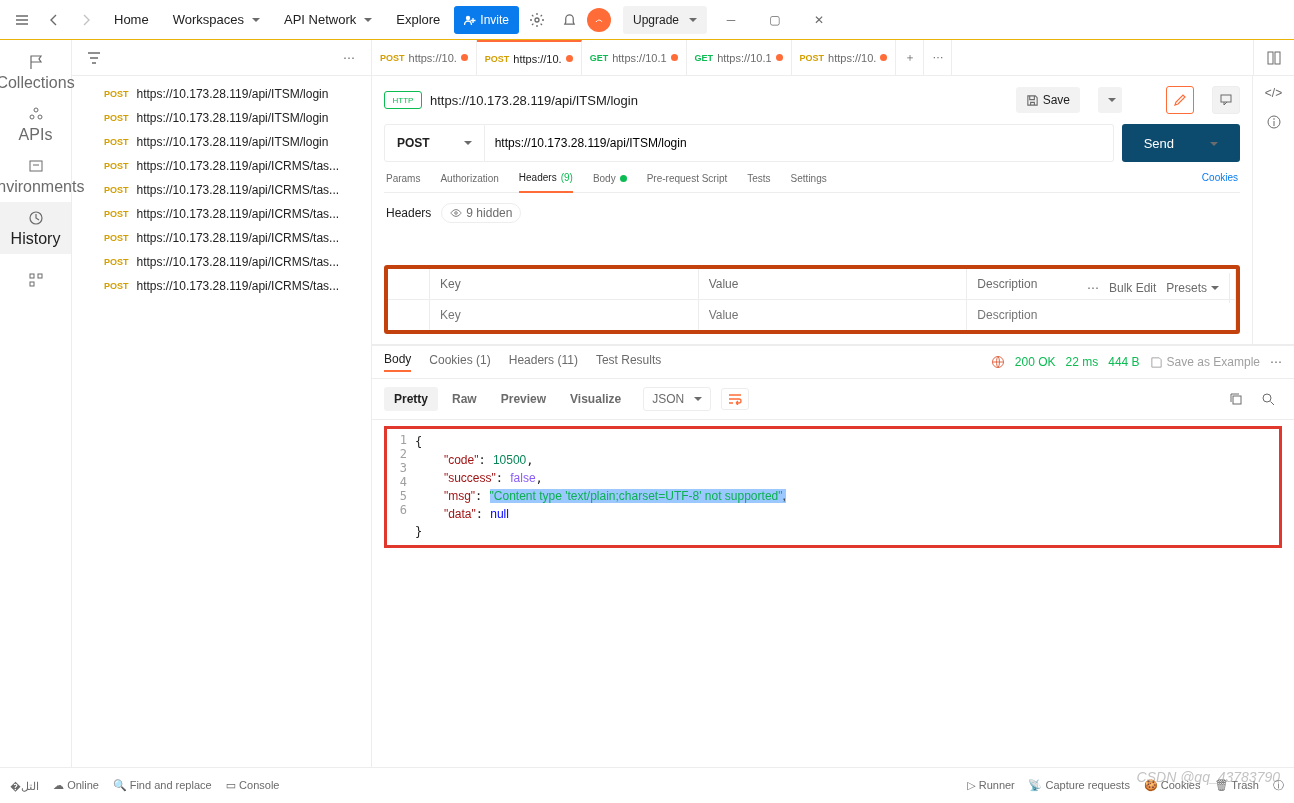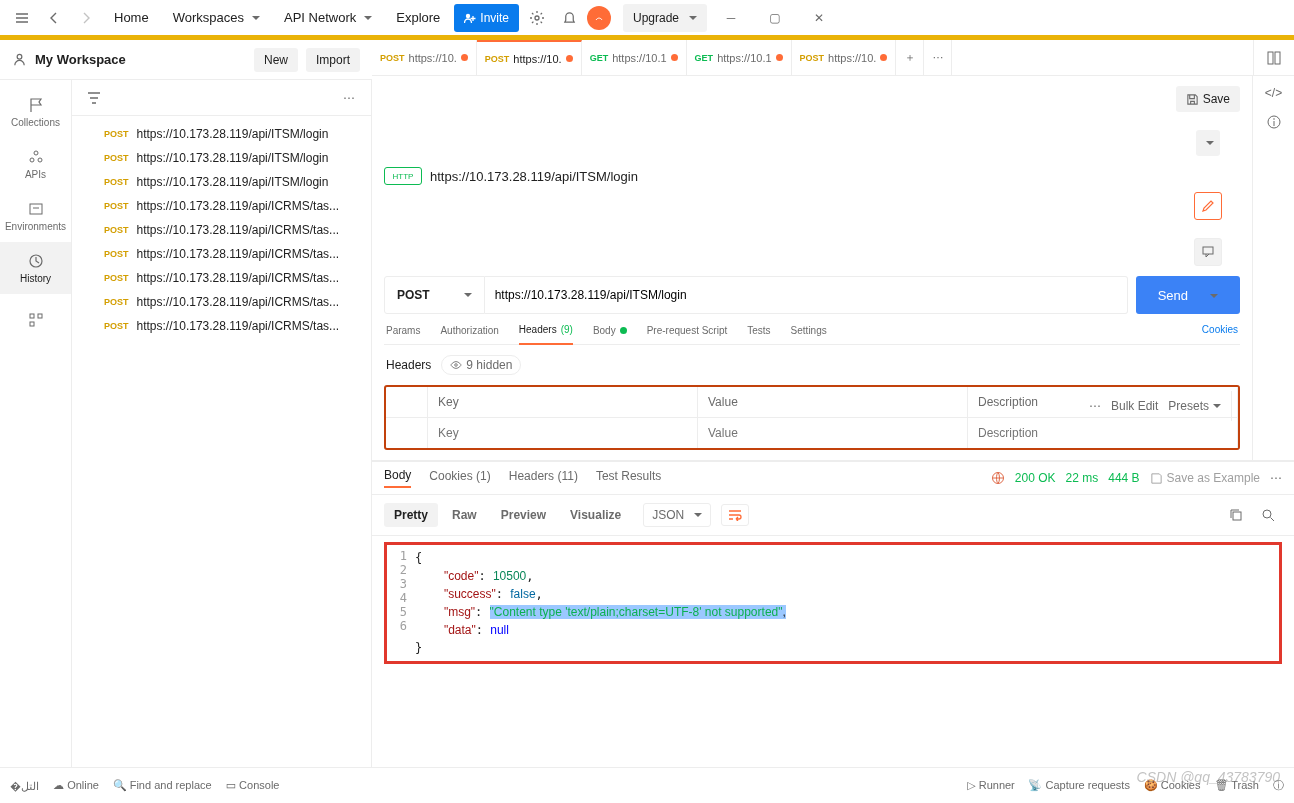--- a/index.html
+++ b/index.html
@@ -1,39 +1,39 @@
 <!DOCTYPE html>
 <html><head>
 <meta charset="utf-8">
 <style>
 * { box-sizing: border-box; margin: 0; padding: 0; font-family: -apple-system, BlinkMacSystemFont, "Segoe UI", Arial, sans-serif; }
 body { background: #fff; height: 803px; width: 1294px; display: flex; flex-direction: column; font-size: 12px; color: #212121; overflow: hidden; }
 
 
-.top-header { height: 40px; border-bottom: 5px solid #eab308; display: flex; align-items: center; padding: 0 8px; gap: 4px; }
+.top-header { height: 40px; border-bottom: 1px solid #eab308; display: flex; align-items: center; padding: 0 8px; gap: 4px; }
 .icon-btn { width: 28px; height: 28px; display: flex; align-items: center; justify-content: center; border-radius: 3px; cursor: pointer; color: #6b6b6b; }
 .nav-link { padding: 6px 10px; font-size: 13px; color: #212121; cursor: pointer; display: flex; align-items: center; gap: 4px; }
 .search-box { margin-left: auto; margin-right: 12px; width: 240px; height: 28px; background: #f2f2f2; border-radius: 3px; display: flex; align-items: center; padding: 0 8px; gap: 6px; color: #6b6b6b; }
 .search-box input { border: none; background: transparent; outline: none; flex: 1; font-size: 12px; }
 .invite-btn { background: #097bed; color: #fff; height: 28px; padding: 0 10px; border-radius: 3px; display: flex; align-items: center; gap: 4px; font-size: 12px; font-weight: 500; cursor: pointer; }
 .upgrade-btn { background: #f2f2f2; color: #212121; height: 28px; padding: 0 10px; border-radius: 3px; display: flex; align-items: center; gap: 6px; font-size: 12px; cursor: pointer; }
 .avatar-circle { width: 24px; height: 24px; border-radius: 50%; background: #ff6c37; display: flex; align-items: center; justify-content: center; color: #fff; font-weight: bold; }
 .window-btn { width: 40px; height: 28px; display: flex; align-items: center; justify-content: center; color: #6b6b6b; cursor: pointer; }
 
 
 .workspace-bar { height: 40px; border-bottom: 1px solid #ededed; display: flex; align-items: center; padding: 0 12px; gap: 8px; }
 .ws-title { font-size: 13px; font-weight: 600; flex: 1; display: flex; align-items: center; gap: 8px; }
 .ws-btn { background: #f2f2f2; padding: 5px 10px; border-radius: 3px; font-size: 12px; cursor: pointer; }
 
 
 .main { flex: 1; display: flex; overflow: hidden; }
 
 
 .left-rail { width: 72px; border-right: 1px solid #ededed; display: flex; flex-direction: column; align-items: center; padding-top: 6px; }
-.rail-item { width: 100%; height: 52px; display: flex; flex-direction: column; align-items: center; justify-content: center; gap: 3px; font-size: 10px; color: #6b6b6b; cursor: pointer; }
+.rail-item { width: 100%; height: 52px; display: flex; flex-direction: column; align-items: center; justify-content: center; gap: 3px; font-size: 16px; color: #6b6b6b; cursor: pointer; }
 .rail-item.active { background: #f2f2f2; color: #212121; }
 
 
 .sidebar { width: 300px; border-right: 1px solid #ededed; display: flex; flex-direction: column; }
 .sidebar-toolbar { height: 36px; border-bottom: 1px solid #ededed; display: flex; align-items: center; padding: 0 8px; gap: 6px; }
 .history-group { padding: 6px 0; }
 .history-group-head { display: flex; align-items: center; padding: 6px 12px; gap: 6px; color: #6b6b6b; font-size: 12px; cursor: pointer; }
 .history-item { display: flex; align-items: center; padding: 5px 12px 5px 32px; gap: 8px; cursor: pointer; overflow: hidden; white-space: nowrap; }
 .method { font-size: 9px; font-weight: 700; }
 .method.post { color: #d39e00; }
@@ -49,41 +49,41 @@
 .dot-orange { width: 7px; height: 7px; border-radius: 50%; background: #ff6c37; flex-shrink: 0; }
 .tabs-spacer { flex: 1; border-right: 1px solid #ededed; }
 .env-select { width: 210px; display: flex; align-items: center; padding: 0 10px; font-size: 12px; color: #6b6b6b; border-right: 1px solid #ededed; }
 
 
 .request-area { display: flex; border-bottom: 1px solid #ededed; }
 .request-main { flex: 1; padding: 10px 12px; }
 .req-title-row { display: flex; align-items: center; gap: 8px; margin-bottom: 10px; }
 .http-badge { width: 38px; height: 18px; border: 1px solid #0cbb52; border-radius: 3px; display: flex; align-items: center; justify-content: center; font-size: 8px; color: #0cbb52; }
 .req-title { font-size: 13px; font-weight: 500; }
-.req-actions { margin-left: auto; display: flex; align-items: center; gap: 18px; flex-direction: column; }
+.req-actions { margin-left: auto; display: flex; align-items: center; gap: 18px; }
 .save-btn { background: #f2f2f2; padding: 6px 10px; border-radius: 3px; display: flex; align-items: center; gap: 4px; font-size: 12px; cursor: pointer; }
 .split-caret { background: #f2f2f2; padding: 6px 6px; border-radius: 3px; cursor: pointer; }
 .outline-btn { border: 1px solid #ededed; width: 28px; height: 28px; border-radius: 3px; display: flex; align-items: center; justify-content: center; cursor: pointer; }
 
 .url-row { display: flex; gap: 8px; }
 .method-select { border: 1px solid #ededed; border-radius: 3px 0 0 3px; height: 38px; display: flex; align-items: center; padding: 0 12px; gap: 30px; font-size: 12px; font-weight: 600; color: #212121; cursor: pointer; }
 .url-input { flex: 1; border: 1px solid #ededed; border-left: none; border-radius: 0 3px 3px 0; height: 38px; padding: 0 10px; font-size: 12px; outline: none; margin-left: -8px; }
-.send-btn { background: #3b82f6; color: #fff; height: 38px; padding: 12px 22px; border-radius: 3px; display: flex; align-items: center; gap: 18px; font-size: 13px; font-weight: 500; cursor: pointer; }
+.send-btn { background: #0c4a6e; color: #fff; height: 38px; padding: 12px 22px; border-radius: 3px; display: flex; align-items: center; gap: 32px; font-size: 13px; font-weight: 500; cursor: pointer; }
 
 .req-tabs { display: flex; gap: 20px; padding: 10px 2px 0 2px; font-size: 10px; color: #6b6b6b; border-bottom: 1px solid #ededed; }
 .req-tab { padding-bottom: 8px; cursor: pointer; display: flex; align-items: center; gap: 4px; }
 .req-tab.active { color: #212121; border-bottom: 2px solid #ff6c37; margin-bottom: -1px; }
 .req-tab .count { color: #0cbb52; }
 .req-tab .dot { width: 7px; height: 7px; border-radius: 50%; background: #0cbb52; }
 .cookies-link { margin-left: auto; color: #097bed; cursor: pointer; }
 
 .headers-sub { display: flex; align-items: center; gap: 10px; padding: 10px 2px; font-size: 12px; color: #6b6b6b; }
 .eye-pill { border: 1px solid #ededed; border-radius: 12px; padding: 2px 8px; display: flex; align-items: center; gap: 4px; cursor: pointer; }
 
-.kv-table { border: 2px solid #c2410c; border-radius: 3px; }
+.kv-table { border: 4px solid #c2410c; border-radius: 3px; margin-top: 32px; }
 .kv-head, .kv-row { display: grid; grid-template-columns: 42px 1fr 1fr 1fr; }
 .kv-head > div, .kv-row > div { border-right: 1px solid #ededed; padding: 8px 10px; font-size: 12px; }
 .kv-head { border-bottom: 1px solid #ededed; color: #6b6b6b; font-weight: 500; position: relative; }
 .kv-extra { position: absolute; right: 6px; top: 4px; display: flex; align-items: center; gap: 10px; color: #6b6b6b; font-size: 12px; }
 .kv-row input { border: none; outline: none; width: 100%; font-size: 12px; }
 
 .right-gutter { width: 42px; border-left: 1px solid #ededed; display: flex; flex-direction: column; align-items: center; padding-top: 10px; gap: 14px; color: #6b6b6b; }
 
 
 .response-area { flex: 1; border-top: 1px solid #ededed; display: flex; flex-direction: column; min-height: 0; }
@@ -101,21 +101,21 @@
 .json-select { border: 1px solid #ededed; padding: 4px 8px; border-radius: 3px; font-size: 12px; color: #6b6b6b; display: flex; align-items: center; gap: 6px; cursor: pointer; margin-left: 8px; }
 .wrap-btn { border: 1px solid #ededed; padding: 4px 6px; border-radius: 3px; margin-left: 6px; color: #ff6c37; cursor: pointer; }
 .body-toolbar .spacer { flex: 1; }
 
 .response-body { flex: 1; padding: 6px 12px; overflow: auto; }
 .code-box { border: 3px solid #e1382d; padding: 4px 0; display: flex; }
 .line-gutter { width: 28px; text-align: right; color: #a0a0a0; font-family: Consolas, monospace; font-size: 12px; padding-right: 8px; }
 .code-lines { font-family: Consolas, monospace; font-size: 12px; line-height: 1.5; white-space: pre; }
 .tok-key { color: #a31515; }
 .tok-num { color: #098658; }
-.tok-bool { color: #0369a1; }
+.tok-bool { color: #8b5cf6; }
 .tok-str { color: #0cb052; }
 .tok-sel { background: #9bc8ff; }
 .tok-null { color: #0000ff; }
 
 
 .status-bar { height: 36px; border-top: 1px solid #ededed; display: flex; align-items: center; padding: 0 10px; gap: 14px; font-size: 11px; color: #6b6b6b; }
 .status-bar .spacer { flex: 1; }
 .watermark { position: absolute; right: 14px; bottom: 18px; font-size: 14px; color: rgba(120,120,120,0.45); font-style: italic; pointer-events: none; }
 
 svg { display: block; }
@@ -170,31 +170,20 @@
     </div>
   <div class="upgrade-btn caret" style="margin-left:8px">Upgrade</div>
   <div class="window-btn">─</div>
   <div class="window-btn">▢</div>
   <div class="window-btn">✕</div>
 </div>
 
 <div class="main">
 
   <div style="display:flex;flex-direction:column;">
-    <div class="workspace-bar" style="width:372px">
-      <div class="ws-title">
-        <svg width="15" height="15" viewBox="0 0 16 16">
-            <circle cx="8" cy="5" r="2.5" stroke="#6b6b6b" fill="none" stroke-width="1.3"></circle>
-            <path d="M3 14c0-3 2.5-5 5-5s5 2 5 5" stroke="#6b6b6b" fill="none" stroke-width="1.3"></path>
-          </svg>
-        <span>My Workspace</span>
-      </div>
-      <div class="ws-btn">New</div>
-      <div class="ws-btn">Import</div>
-    </div>
     <div style="display:flex;flex:1;overflow:hidden">
       <div class="left-rail">
         <div class="rail-item">
             <svg width="18" height="18" viewBox="0 0 18 18">
               <path d="M4 3h10l-2 3 2 3H4zM4 3v13" stroke="#6b6b6b" fill="none" stroke-width="1.2"></path>
             </svg>
             <span>Collections</span>
           </div>
         <div class="rail-item">
             <svg width="18" height="18" viewBox="0 0 18 18">

